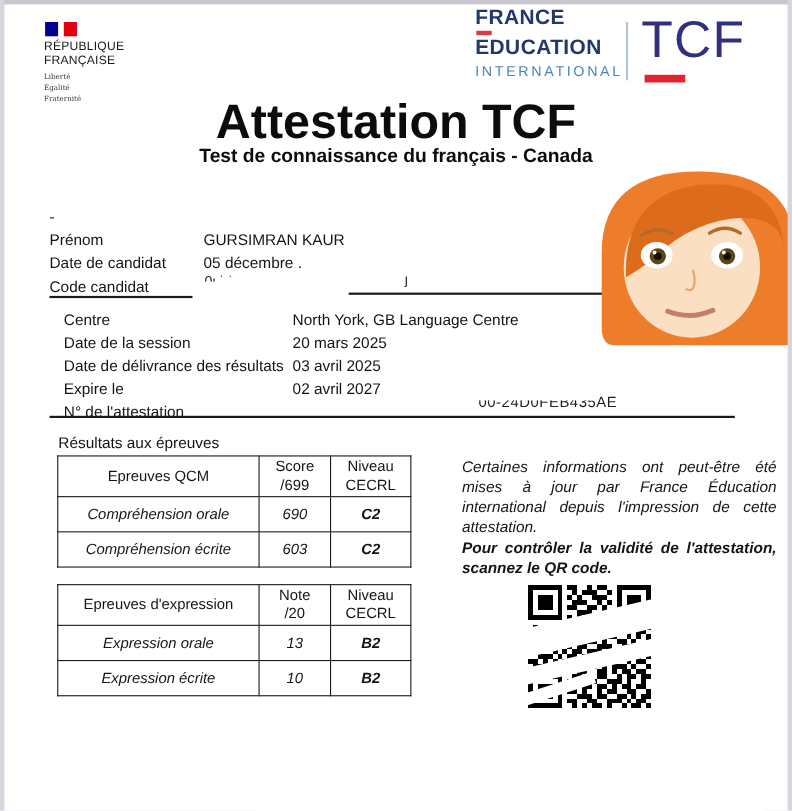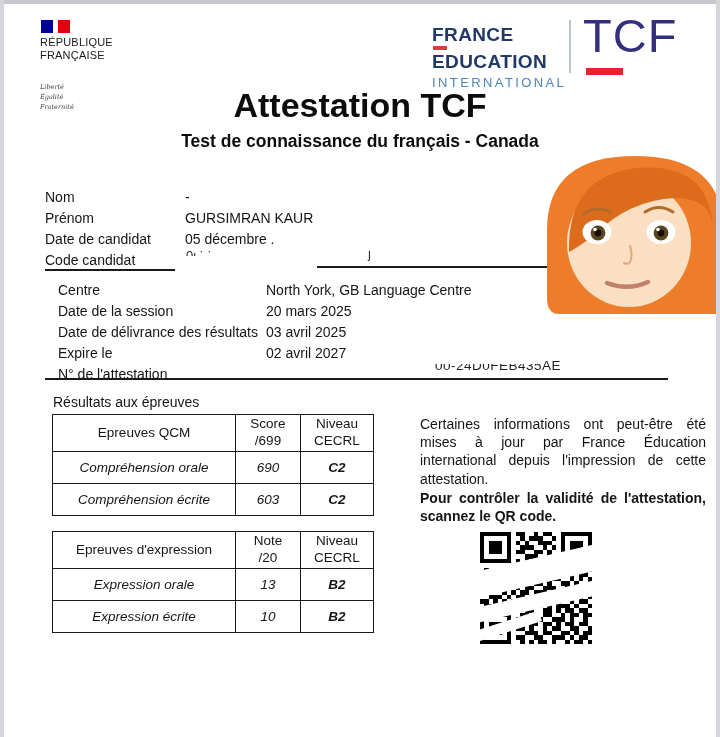--- a/index.html
+++ b/index.html
@@ -13,34 +13,34 @@
   .edge-left { position:absolute; left:0; top:0; width:4px; height:737px; background:#d5d5db; }
   .edge-right{ position:absolute; right:0; top:0; width:4px; height:737px; background:#d5d5db; z-index:9; }
 
   
   .marianne { position:absolute; left:40px; top:20px; }
   .flag { display:flex; height:13px; width:30px; margin-bottom:3px; margin-left:1px; }
   .flag .b { width:12px; background:#000091; }
   .flag .w { width:5px; background:#ffffff; }
   .flag .r { width:12px; background:#e1000f; }
   .marianne-name { font-size:11px; font-weight:normal; line-height:1.15; letter-spacing:0.2px; color:#1a1a1a; }
-  .motto { margin-top:22px; font-family:"DejaVu Serif","Liberation Serif",serif; font-style:italic; font-size:6.5px; line-height:1.5; color:#3a3a3a; }
-
-  
-  .fei { position:absolute; left:432px; top:25px; line-height:1; }
+  .motto { margin-top:5px; font-family:"DejaVu Serif","Liberation Serif",serif; font-size:6.5px; line-height:1.5; color:#3a3a3a; }
+
+  
+  .fei { position:absolute; left:432px; top:7px; line-height:1; }
   .fei-line1 { font-size:19px; font-weight:bold; color:#21386b; letter-spacing:0.4px; }
   .fei-accent { display:block; width:14px; height:4px; background:#d83d3d; margin:2px 0 2px 1px; }
   .fei-line2 { font-size:19px; font-weight:bold; color:#21386b; letter-spacing:0.4px; }
   .fei-line3 { font-size:13px; color:#4a86b8; letter-spacing:2.4px; margin-top:5px; }
   .fei-sep { position:absolute; left:569px; top:20px; width:2px; height:53px; background:#b9c4d2; }
   .tcf-logo { position:absolute; left:583px; top:8px; font-size:47px; font-weight:normal; color:#32307d; letter-spacing:1px; }
   .tcf-underline { position:absolute; left:586px; top:68px; width:37px; height:7px; background:#e52330; }
 
   
-  .title { position:absolute; left:0; top:86px; width:720px; text-align:center; font-size:34px; font-weight:bold; color:#0c0c0c; }
+  .title { position:absolute; left:0; top:86px; width:720px; text-align:center; font-size:44px; font-weight:bold; color:#0c0c0c; }
   .subtitle { position:absolute; left:0; top:131px; width:720px; text-align:center; font-size:17.5px; font-weight:bold; color:#0c0c0c; }
 
   
   .info { position:absolute; font-size:14px; }
   .identity { left:45px; top:187px; width:520px; }
   .session  { left:58px; top:280px; width:640px; }
   .info .row { display:flex; height:20.8px; align-items:center; }
   .identity .lab { width:140px; flex:none; }
   .session .lab  { width:208px; flex:none; }
   .val { white-space:nowrap; }
@@ -61,21 +61,21 @@
   
   .results-heading { position:absolute; left:53px; top:394px; font-size:14px; font-weight:normal; }
   table.res { position:absolute; left:52px; border-collapse:collapse; font-size:13.5px; table-layout:fixed; }
   .t1 { top:414px; } .t2 { top:531px; }
   table.res td { border:1.4px solid #1a1a1a; text-align:center; vertical-align:middle; padding:0 2px; }
   table.res .hrow td { height:37px; white-space:pre-line; line-height:1.25; }
   table.res .drow td { height:32px;font-style:italic; }
   td.lvl { font-weight:bold; }
 
   
-  .notice { position:absolute; left:420px; top:415px; width:286px; font-size:14px; line-height:1.3; text-align:justify; }
+  .notice { position:absolute; left:420px; top:415px; width:286px; font-size:14px; line-height:1.3; text-align:justify;font-style:italic; }
   .notice .bold { font-weight:bold; margin-top:1px; }
 
   
   .qr-wrap { position:absolute; left:480px; top:529px; width:112px; height:118px; }
   .qr-wrap svg rect { fill:#000; }
   .scratch { position:absolute; background:#fff; }
   .s1 { left:-14px; top:28px;  width:150px; height:26px; transform:rotate(-13deg); }
   .s2 { left:-10px; top:63px;  width:150px; height:15px; transform:rotate(-13deg); }
   .s3 { left:-8px;  top:92px;  width:70px;  height:11px; transform:rotate(-18deg); }
 
@@ -115,21 +115,20 @@
   </div>
   <div class="fei-sep"></div>
   <div class="tcf-logo">TCF</div>
   <div class="tcf-underline"></div>
 
   <div class="title">Attestation TCF</div>
   <div class="subtitle">Test de connaissance du français - Canada</div>
 
   <div class="info identity">
     <div class="row">
-      <div class="lab">Nom</div>
       <div class="val">-</div>
     </div>
     <div class="row">
       <div class="lab">Prénom</div>
       <div class="val">GURSIMRAN KAUR</div>
     </div>
     <div class="row">
       <div class="lab">Date de candidat</div>
       <div class="val">05 décembre .</div>
     </div>

